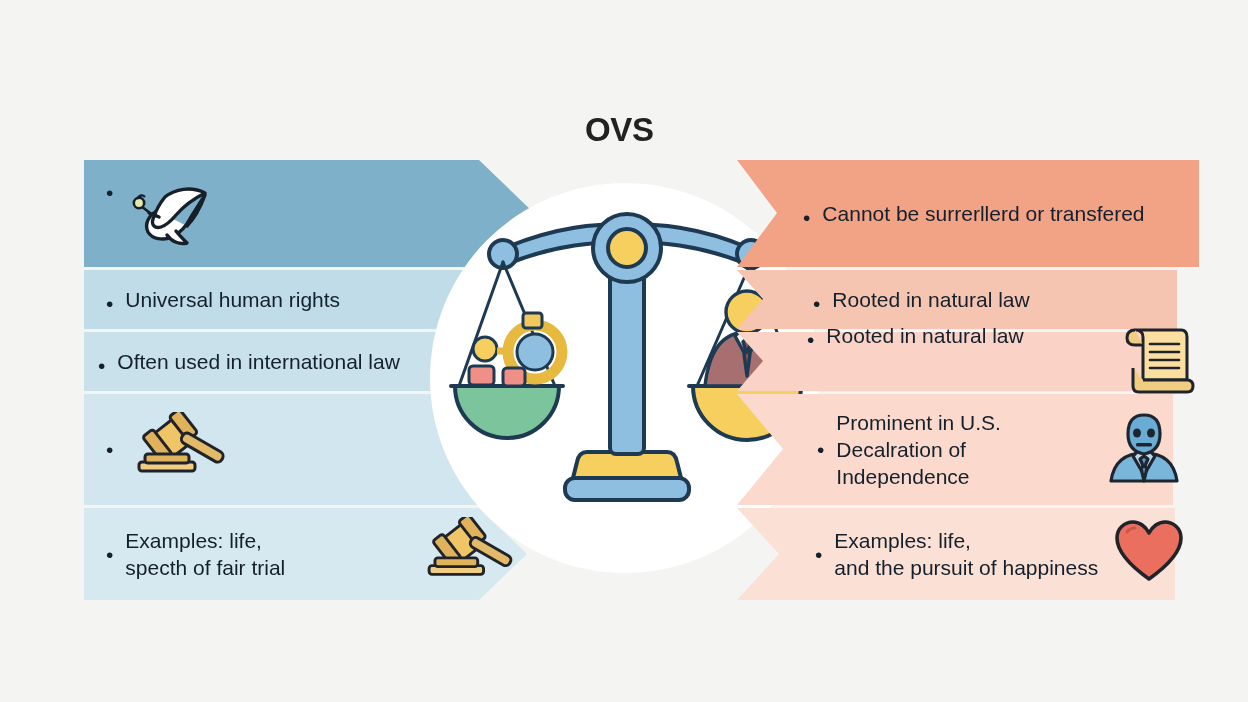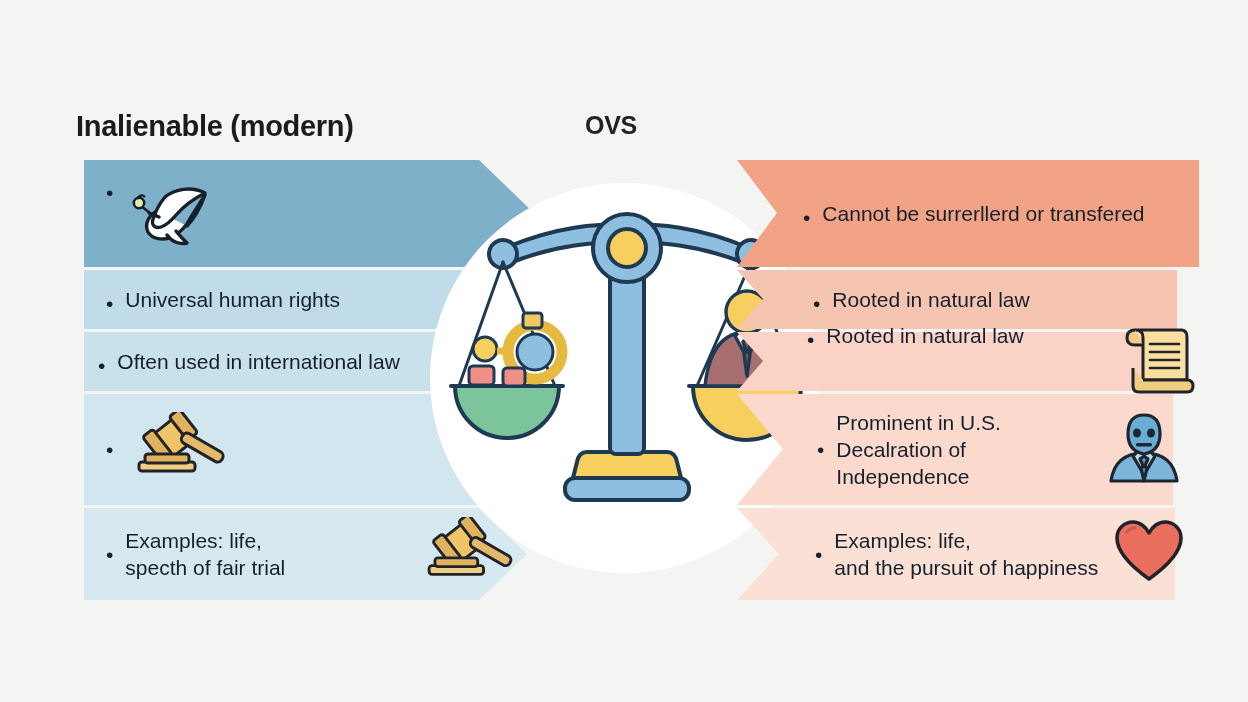--- a/index.html
+++ b/index.html
@@ -16,21 +16,21 @@
   
   .heading {
     position:absolute;
     font-weight:bold;
     color:#1b1b1b;
     letter-spacing:-0.3px;
     white-space:nowrap;
   }
   #head-left  { left:76px;  top:110px; font-size:29px; }
   #head-right { left:810px; top:110px; font-size:29px; }
-  #head-vs    { left:585px; top:111px; font-size:25px; color:#222; }
+  #head-vs    { left:585px; top:111px; font-size:33px; color:#222; }
 
   
   .col { position:absolute; top:160px; }
   #col-left  { left:84px;  width:450px; }
   #col-right { left:737px; width:462px; }
 
   .band {
     position:relative;
     width:100%;
     display:flex;
@@ -94,21 +94,20 @@
   #col-right { z-index:7; }
   #col-right .band-bg { z-index:0; }
 
   #col-left  { z-index:3; }
 </style>
 </head>
 <body>
 
 <div id="stage">
 
-  <div class="heading" id="head-left">Inalienable (modern)</div>
   <div class="heading" id="head-vs">OVS</div>
 
   <div class="col" id="col-left">
 
     <div class="band" style="height:107px;">
       <svg class="band-bg" viewBox="0 0 450 107" preserveAspectRatio="none">
         <path d="M0 0 H395 L450 53 L395 107 H0 Z" fill="#7fb0c9"></path>
       </svg>
       <div class="band-inner">
         <span class="bullet">•</span>

